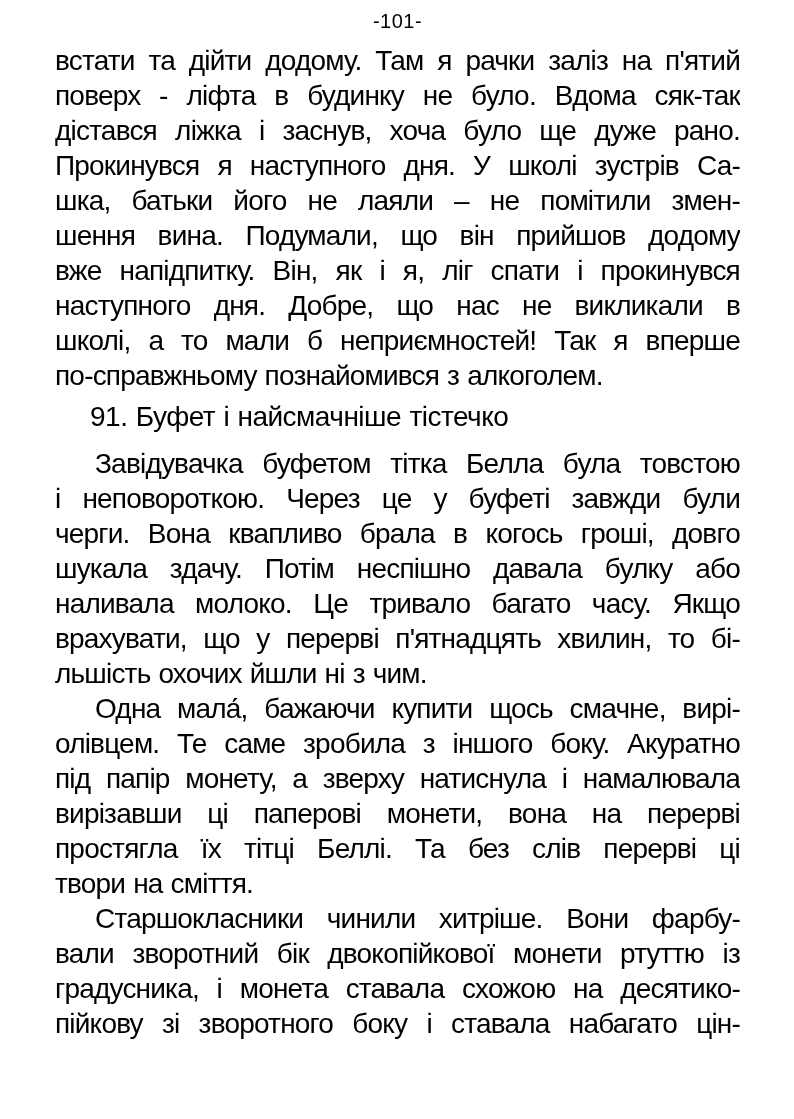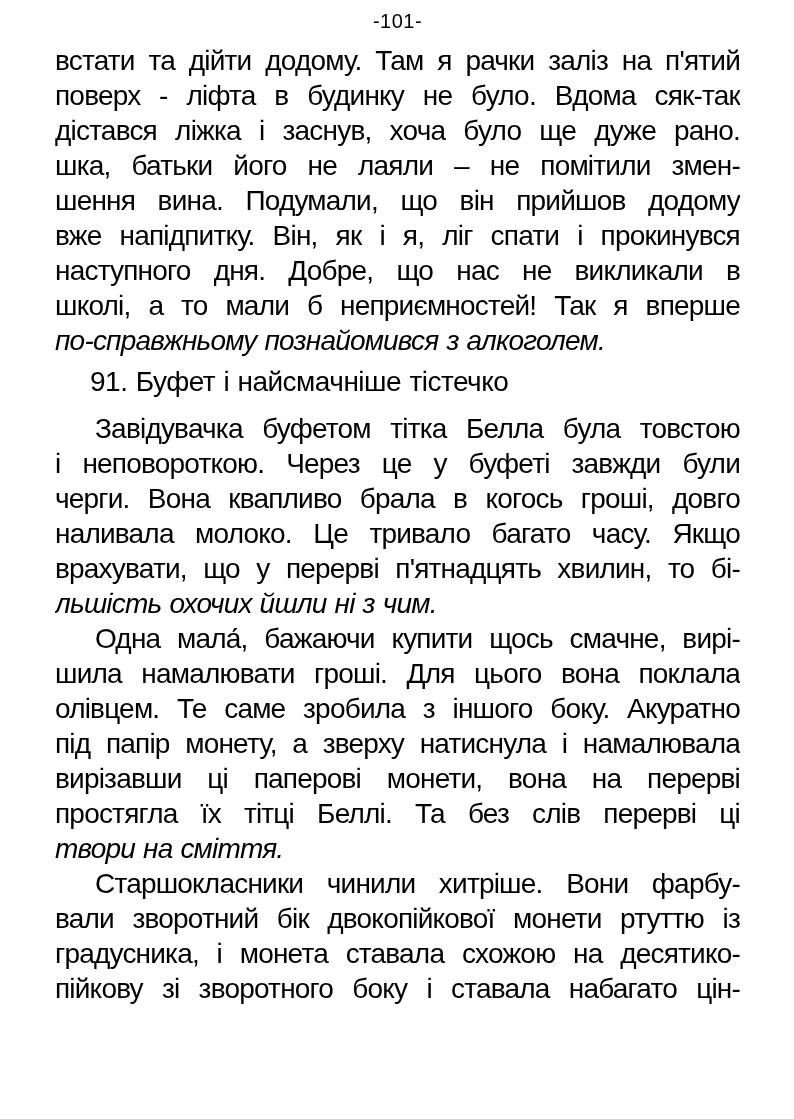--- a/index.html
+++ b/index.html
@@ -37,21 +37,20 @@
   .line {
     text-align: justify;
     text-align-last: justify;
     -moz-text-align-last: justify;
     height: 35px;
     overflow: hidden;
     white-space: normal;
   }
   .line.last-line {
     text-align-last: left;
-    font-style: italic;
     -moz-text-align-last: left;
   }
   .para.indented .line.first-line {
     text-indent: 40px;
   }
   .section-heading {
     font-weight: normal;
     font-size: 28px;
     line-height: 35px;
     margin: 6px 0 12px 0;
@@ -63,39 +62,40 @@
 </head>
 <body>
 
 <div class="page">
   <div class="page-number">-101-</div>
   <div class="text-block" id="text-block">
       <div class="para">
         <div class="line first-line">встати та дійти додому. Там я рачки заліз на п'ятий</div>
         <div class="line">поверх - ліфта в будинку не було. Вдома сяк-так</div>
         <div class="line">дістався ліжка і заснув, хоча було ще дуже рано.</div>
+        <div class="line">Прокинувся я наступного дня. У школі зустрів Са-</div>
         <div class="line">шка, батьки його не лаяли – не помітили змен-</div>
         <div class="line">шення вина. Подумали, що він прийшов додому</div>
         <div class="line">вже напідпитку. Він, як і я, ліг спати і прокинувся</div>
         <div class="line">наступного дня. Добре, що нас не викликали в</div>
         <div class="line">школі, а то мали б неприємностей! Так я вперше</div>
         <div class="line last-line">по-справжньому познайомився з алкоголем.</div>
       </div>
       <div class="section-heading">91. Буфет і найсмачніше тістечко</div>
       <div class="para indented">
         <div class="line first-line">Завідувачка буфетом тітка Белла була товстою</div>
         <div class="line">і неповороткою. Через це у буфеті завжди були</div>
         <div class="line">черги. Вона квапливо брала в когось гроші, довго</div>
+        <div class="line">шукала здачу. Потім неспішно давала булку або</div>
         <div class="line">наливала молоко. Це тривало багато часу. Якщо</div>
         <div class="line">врахувати, що у перерві п'ятнадцять хвилин, то бі-</div>
         <div class="line last-line">льшість охочих йшли ні з чим.</div>
       </div>
       <div class="para indented">
         <div class="line first-line">Одна мала́, бажаючи купити щось смачне, вирі-</div>
-        <div class="line">шила намалювати гроші. Для цього вона поклала</div>
         <div class="line">олівцем. Те саме зробила з іншого боку. Акуратно</div>
         <div class="line">під папір монету, а зверху натиснула і намалювала</div>
         <div class="line">вирізавши ці паперові монети, вона на перерві</div>
         <div class="line">простягла їх тітці Беллі. Та без слів перерві ці</div>
         <div class="line last-line">твори на сміття.</div>
       </div>
       <div class="para indented">
         <div class="line first-line">Старшокласники чинили хитріше. Вони фарбу-</div>
         <div class="line">вали зворотний бік двокопійкової монети ртуттю із</div>
         <div class="line">градусника, і монета ставала схожою на десятико-</div>

